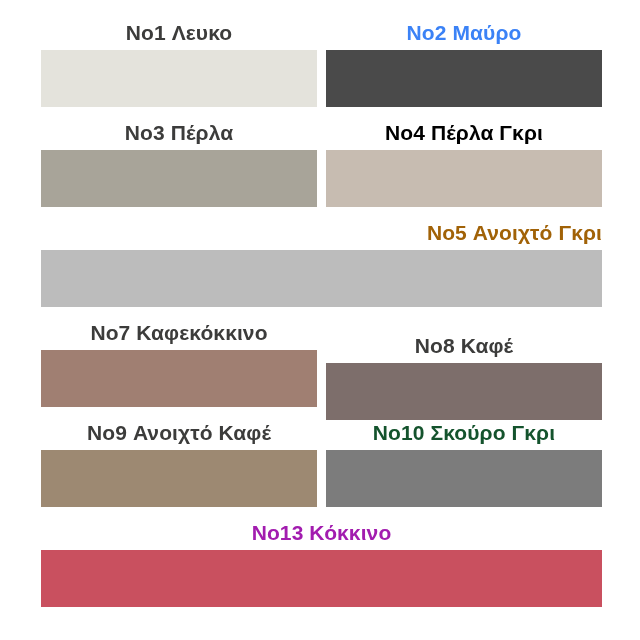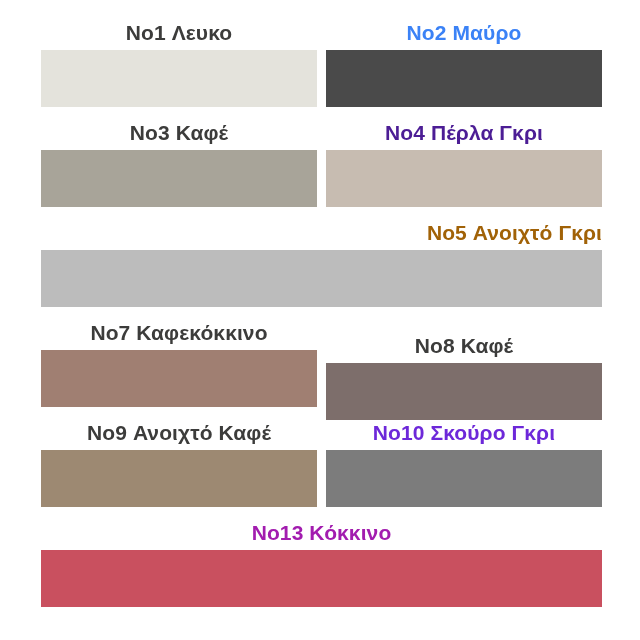--- a/index.html
+++ b/index.html
@@ -78,26 +78,26 @@
     </div>
     <div class="swatch-cell">
       <div class="swatch-label" style="color: #3b82f6;">No2 Μαύρο</div>
       <div class="swatch-color" style="background: rgb(74, 74, 74);"></div>
       <div class="swatch-gap"></div>
     </div>
   </div>
 
   <div class="swatch-row">
     <div class="swatch-cell">
-      <div class="swatch-label" style="color: rgb(60, 60, 59);">No3 Καφέ</div>
+      <div class="swatch-label" style="color: rgb(60, 60, 59);">No3 Πέρλα</div>
       <div class="swatch-color" style="background: rgb(168, 164, 153);"></div>
       <div class="swatch-gap"></div>
     </div>
     <div class="swatch-cell">
-      <div class="swatch-label" style="color: #4c1d95;">No4 Πέρλα Γκρι</div>
+      <div class="swatch-label" style="color: #000000;">No4 Πέρλα Γκρι</div>
       <div class="swatch-color" style="background: rgb(199, 188, 177);"></div>
       <div class="swatch-gap"></div>
     </div>
   </div>
 
   <div class="swatch-row">
     <div class="swatch-cell">
       <div class="swatch-label" style="color: #a16207; text-align: right;">No5 Ανοιχτό Γκρι</div>
       <div class="swatch-color" style="background: rgb(188, 188, 188);"></div>
       <div class="swatch-gap"></div>
@@ -117,21 +117,21 @@
     </div>
   </div>
 
   <div class="swatch-row">
     <div class="swatch-cell">
       <div class="swatch-label" style="color: rgb(60, 60, 59);">No9 Ανοιχτό Καφέ</div>
       <div class="swatch-color" style="background: rgb(157, 137, 114);"></div>
       <div class="swatch-gap"></div>
     </div>
     <div class="swatch-cell">
-      <div class="swatch-label" style="color: #6d28d9;">No10 Σκούρο Γκρι</div>
+      <div class="swatch-label" style="color: #14532d;">No10 Σκούρο Γκρι</div>
       <div class="swatch-color" style="background: rgb(124, 124, 124);"></div>
       <div class="swatch-gap"></div>
     </div>
   </div>
 
   <div class="swatch-row">
     <div class="swatch-cell">
       <div class="swatch-label" style="color: #a21caf;">No13 Κόκκινο</div>
       <div class="swatch-color" style="background: rgb(201, 80, 95);"></div>
       <div class="swatch-gap"></div>

